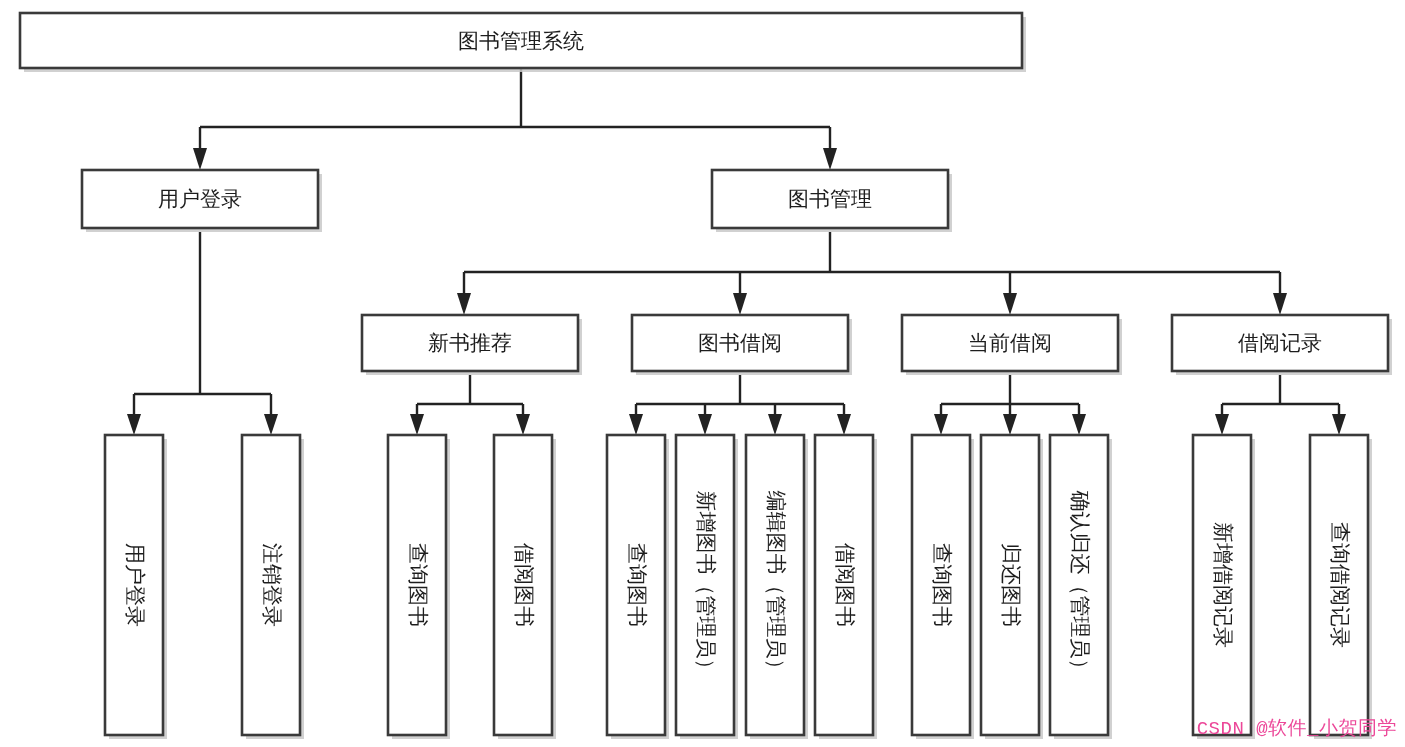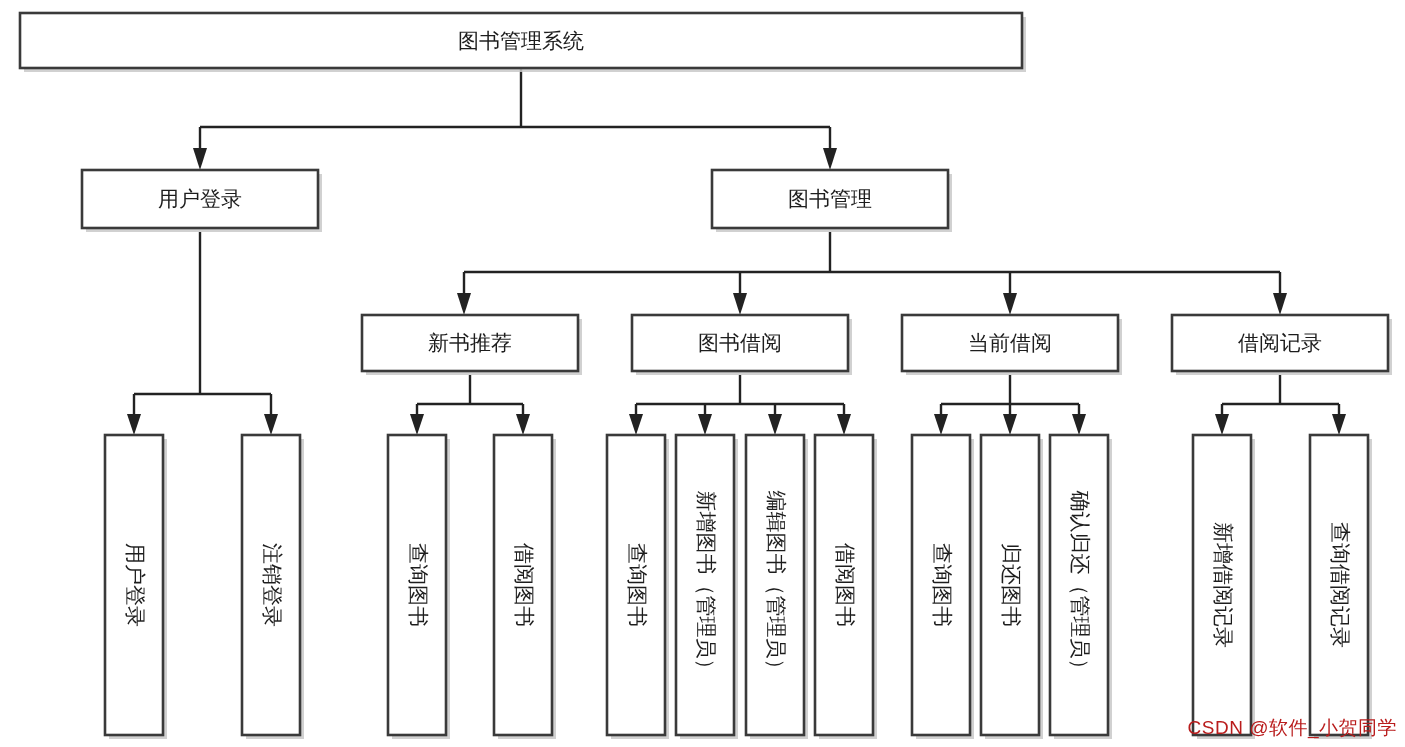--- a/index.html
+++ b/index.html
@@ -55,23 +55,23 @@
     fill: #1d1d1d;
     font-family: "Liberation Sans", "DejaVu Sans", sans-serif;
     font-size: 21px;
     text-anchor: middle;
     dominant-baseline: middle;
   }
   .watermark-text {
     position: absolute;
     right: 8px;
     bottom: 6px;
-    font-family: Liberation Sans, sans-serif;
+    font-family: Liberation Mono, monospace;
     font-size: 19px;
-    color: #b91c1c;
+    color: #ec4899;
     white-space: nowrap;
     letter-spacing: 0.5px;
     pointer-events: none;
   }
 </style>
 </head>
 <body>
 
 <div id="stage">
 

